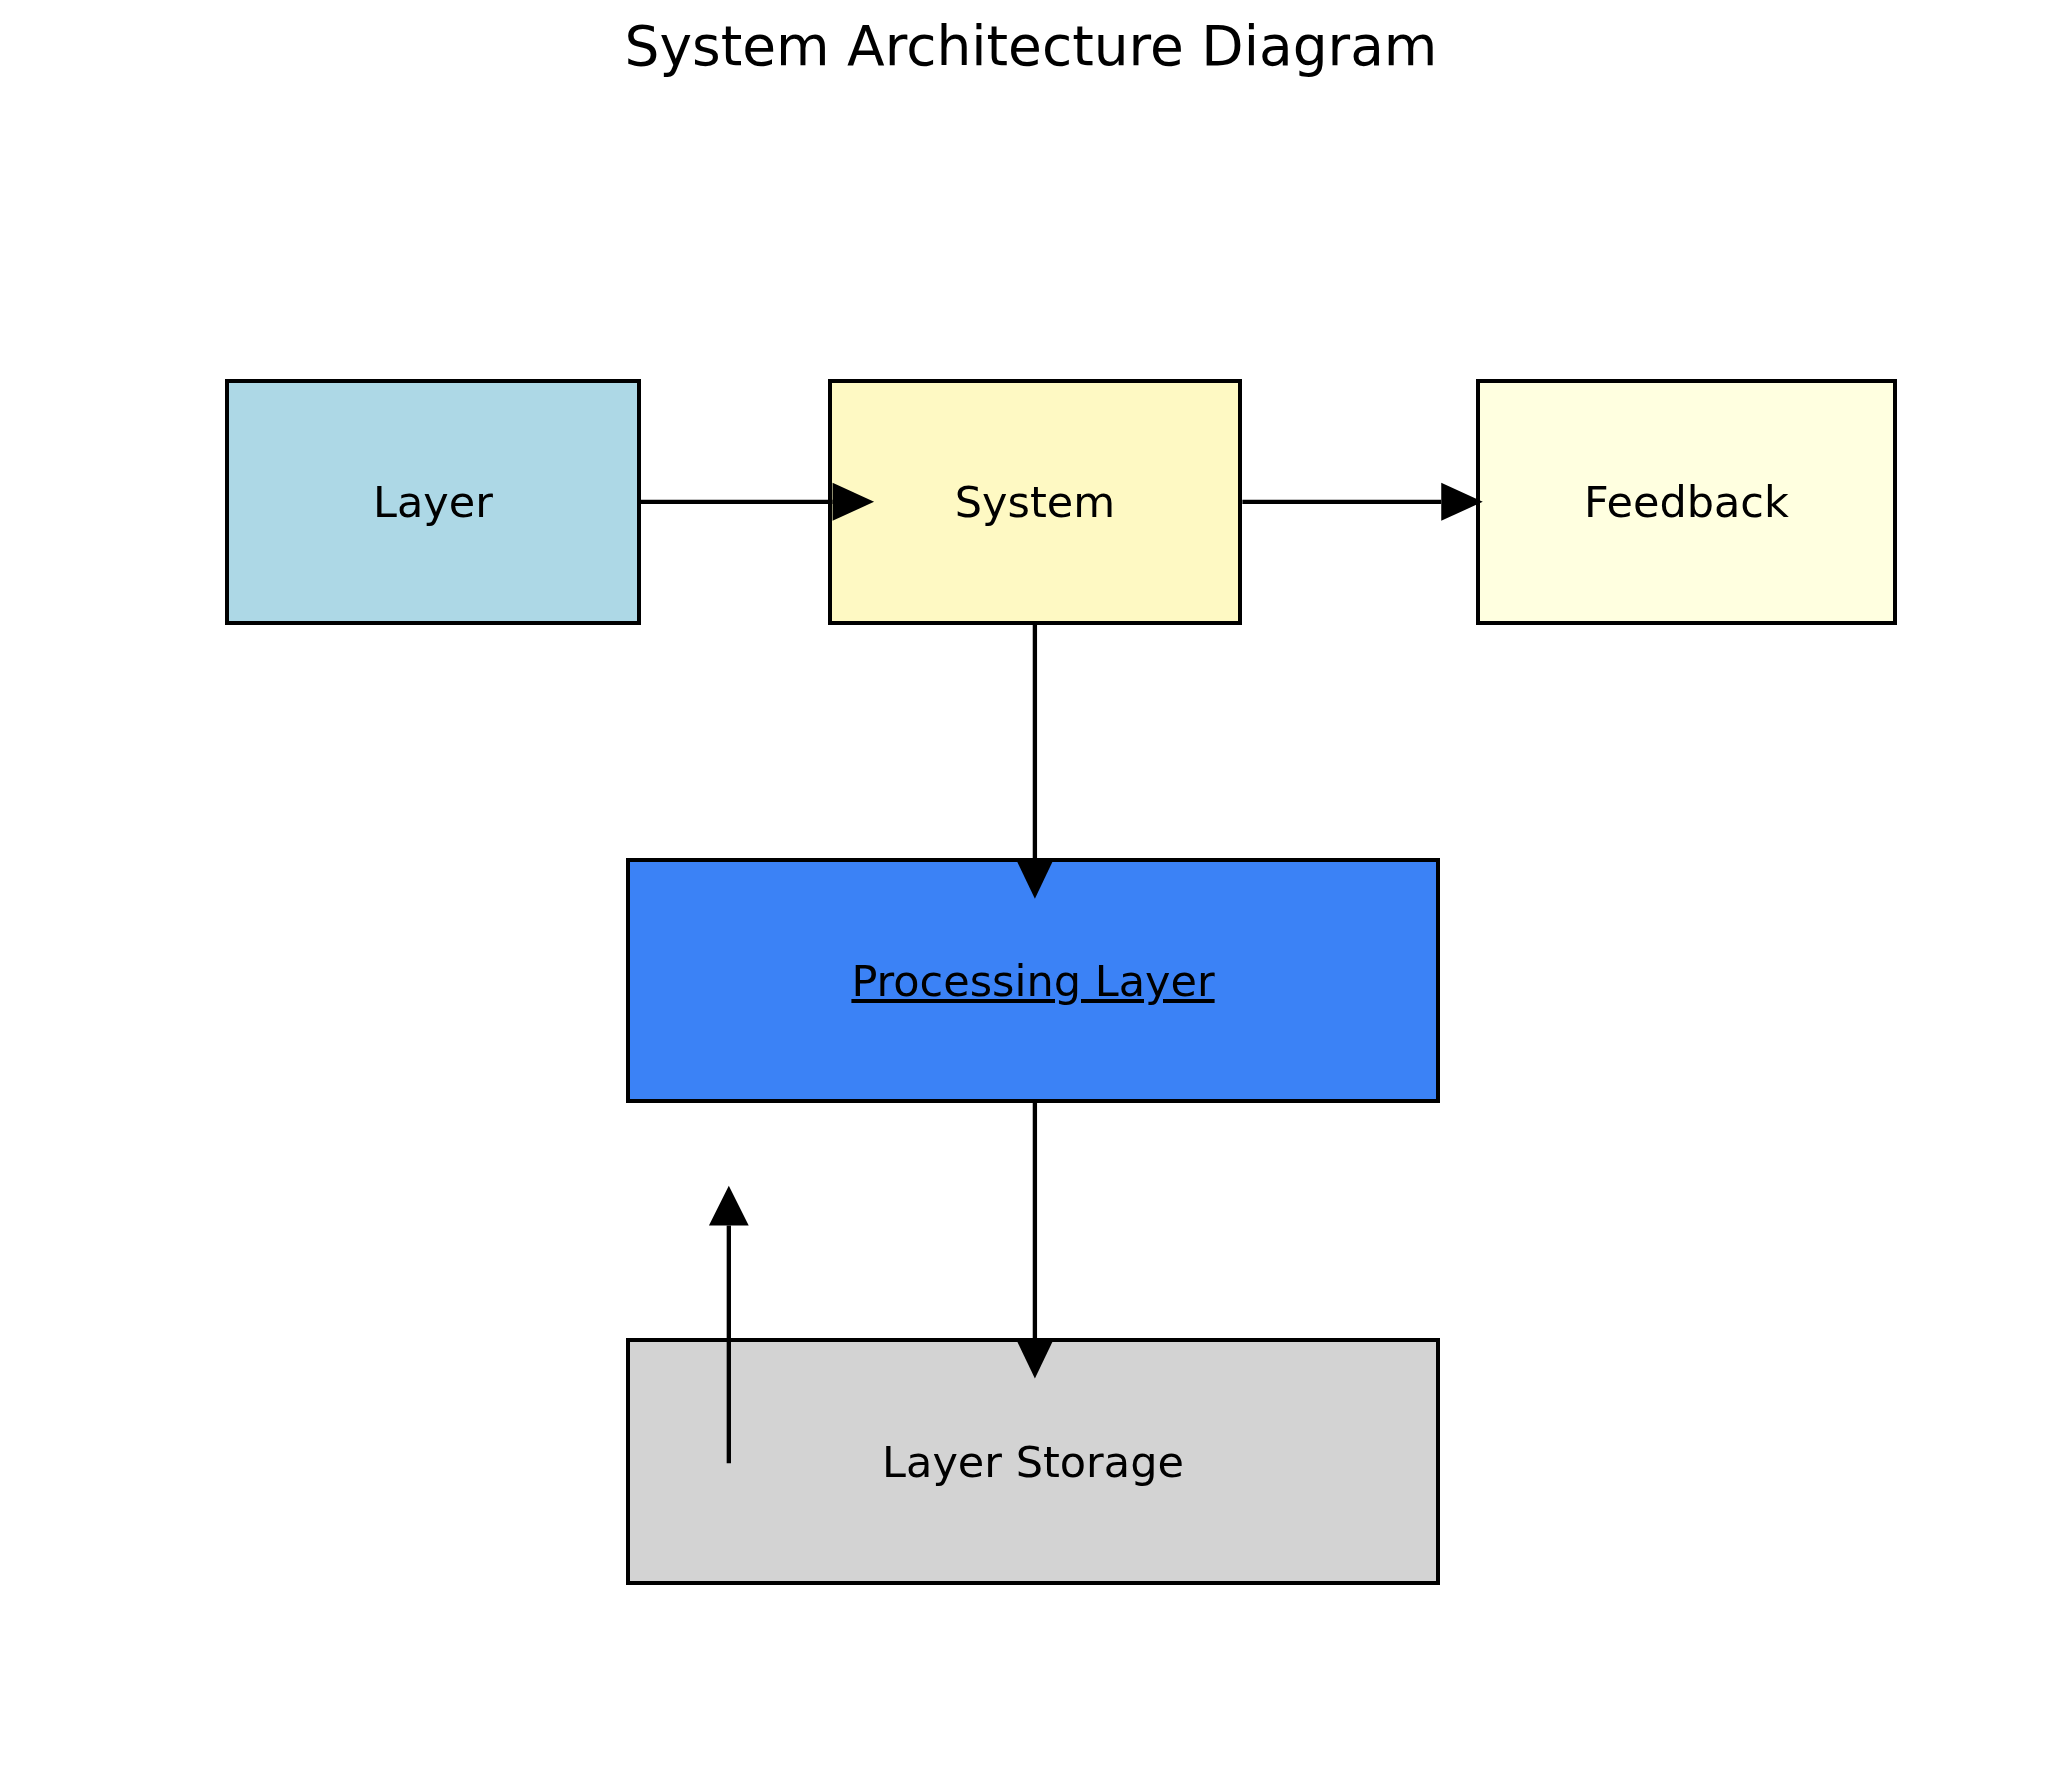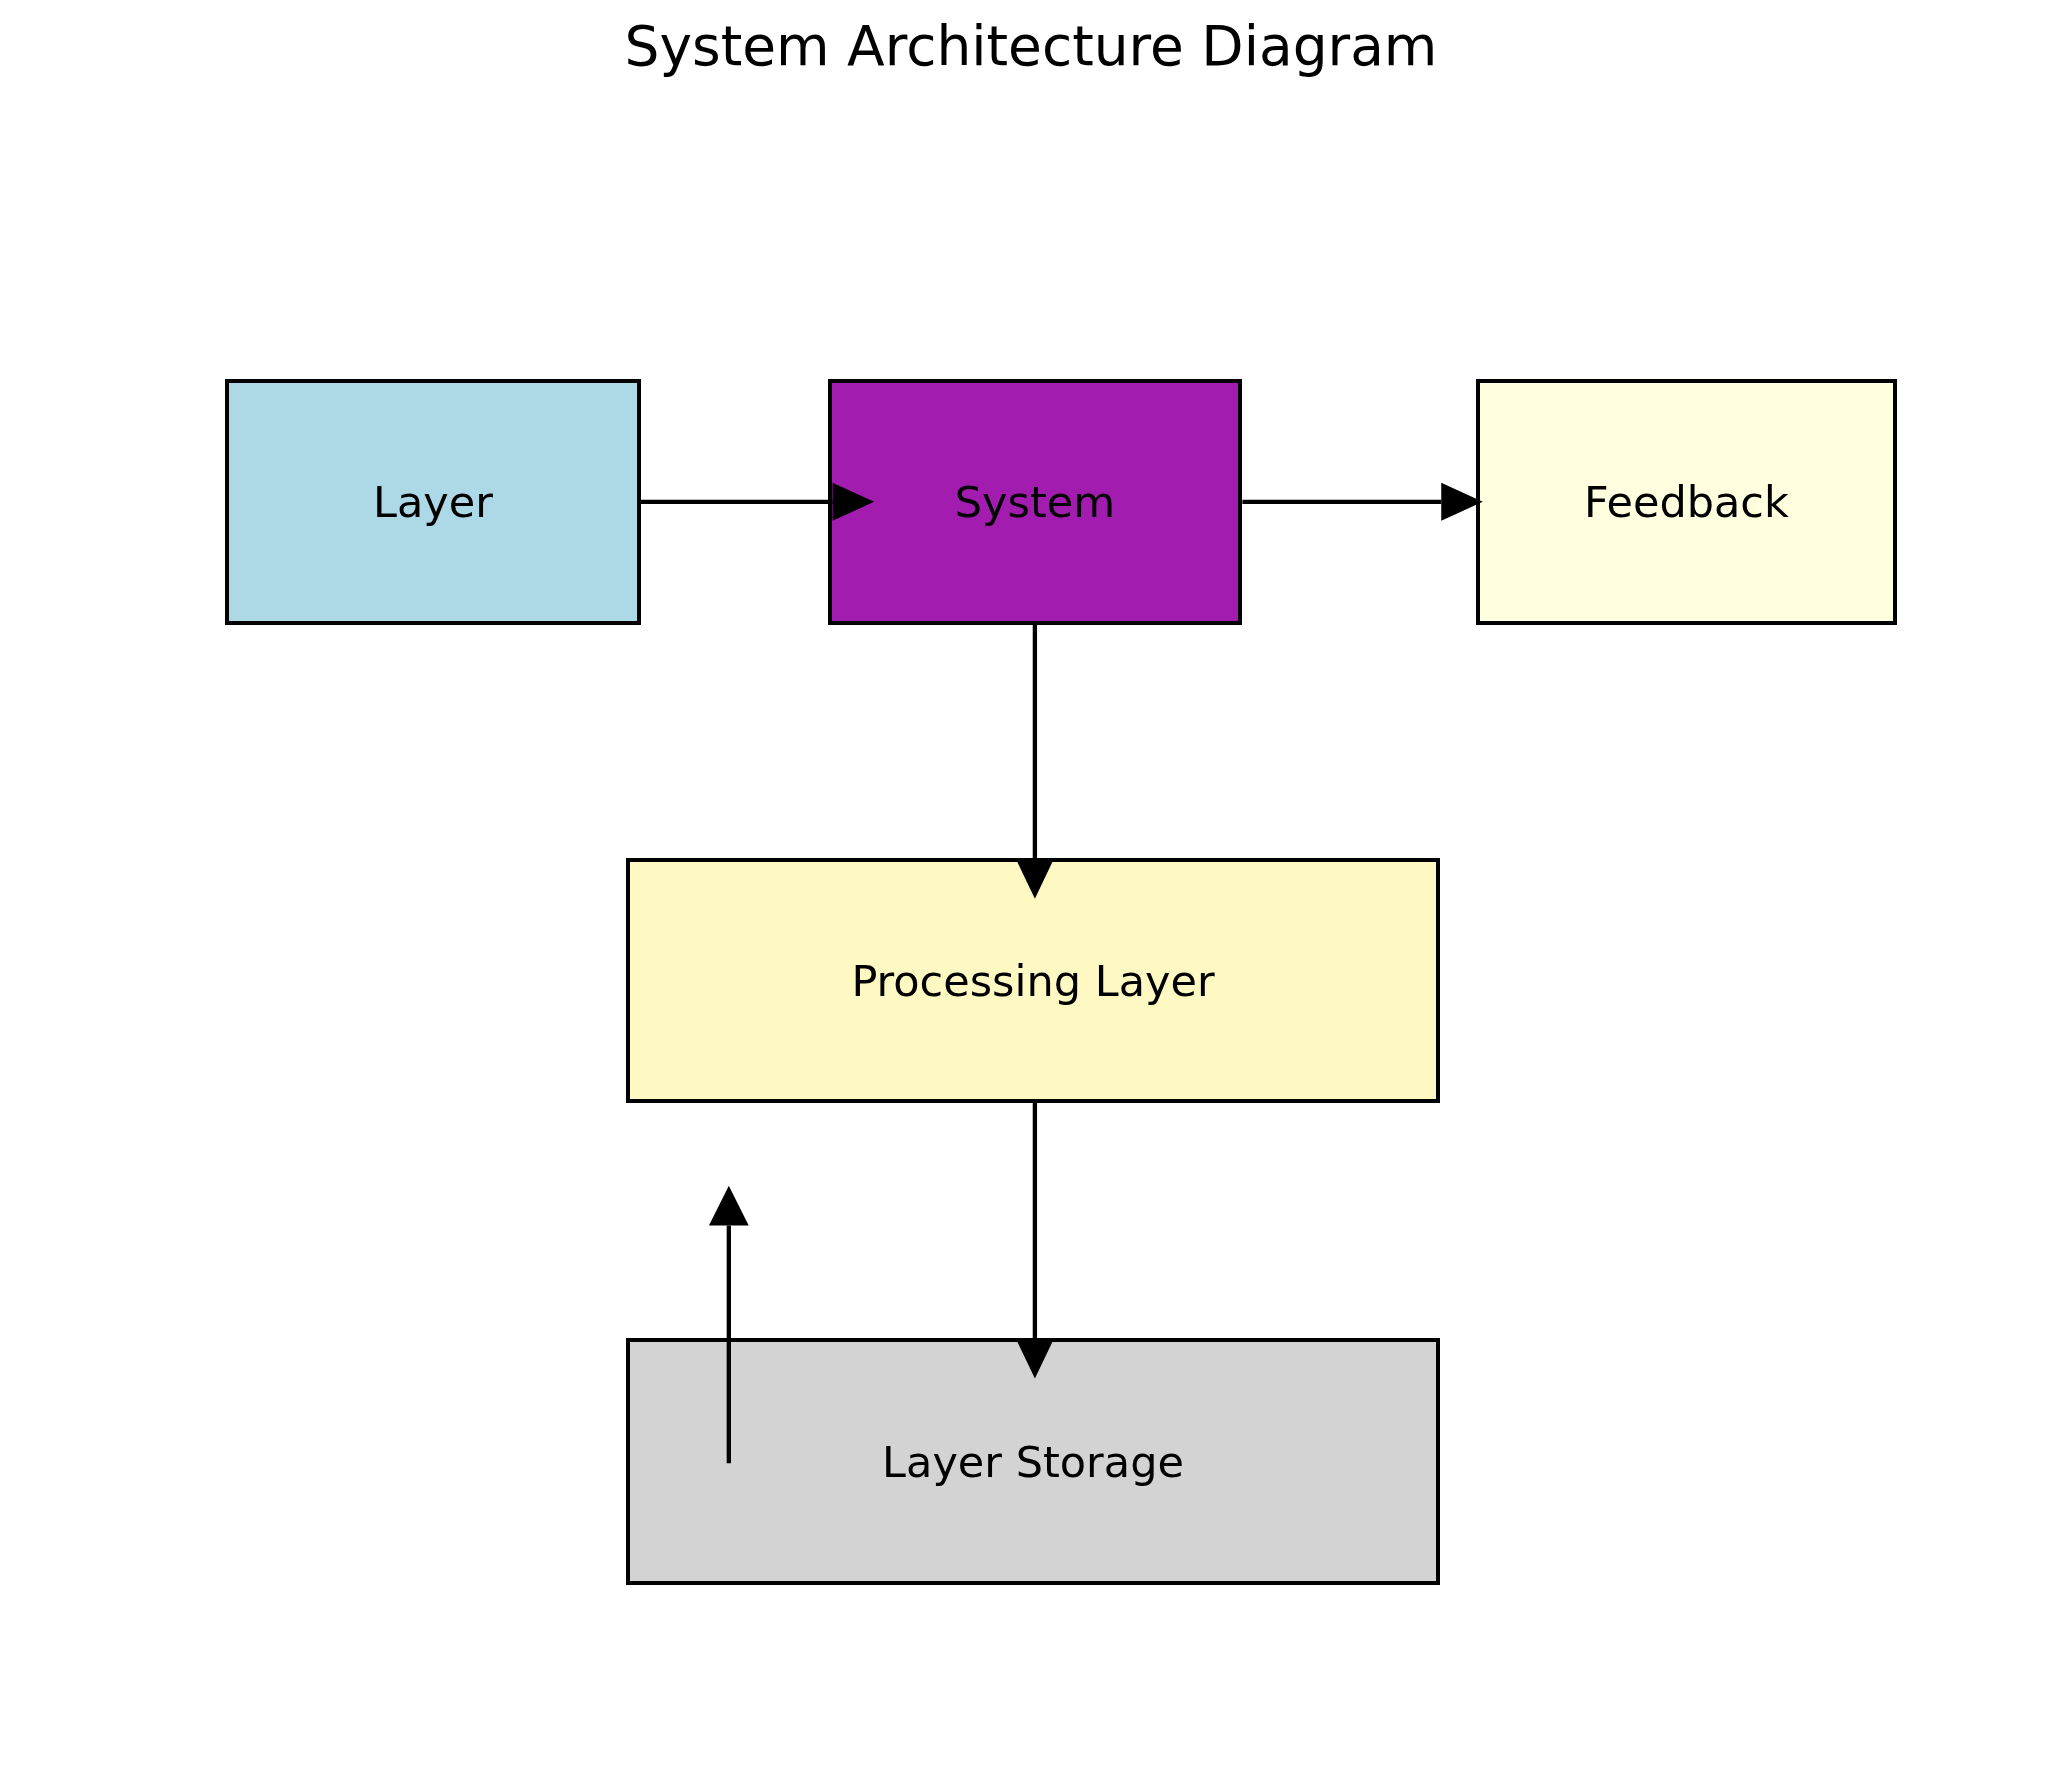--- a/index.html
+++ b/index.html
@@ -54,29 +54,29 @@
 <body>
 
 <div class="canvas">
 
   <div class="title">System Architecture Diagram</div>
 
   <div class="node" id="node-user" style="background-color: rgb(173, 216, 230);">
     <span class="label">Layer</span>
   </div>
 
-  <div class="node" id="node-system" style="background-color: #a21caf;">
+  <div class="node" id="node-system" style="background-color: #fef9c3;">
     <span class="label">System</span>
   </div>
 
   <div class="node" id="node-feedback" style="background-color: rgb(255, 255, 224); margin-left: 39px;">
     <span class="label">Feedback</span>
   </div>
 
-  <div class="node" id="node-processing" style="background-color: #fef9c3;">
+  <div class="node" id="node-processing" style="background-color: #3b82f6; text-decoration: underline;">
     <span class="label">Processing Layer</span>
   </div>
 
   <div class="node" id="node-storage" style="background-color: rgb(211, 211, 211);">
     <span class="label">Layer Storage</span>
   </div>
 
   <svg class="arrows" viewBox="0 0 2385 2043" xmlns="http://www.w3.org/2000/svg">
 
     <g>

